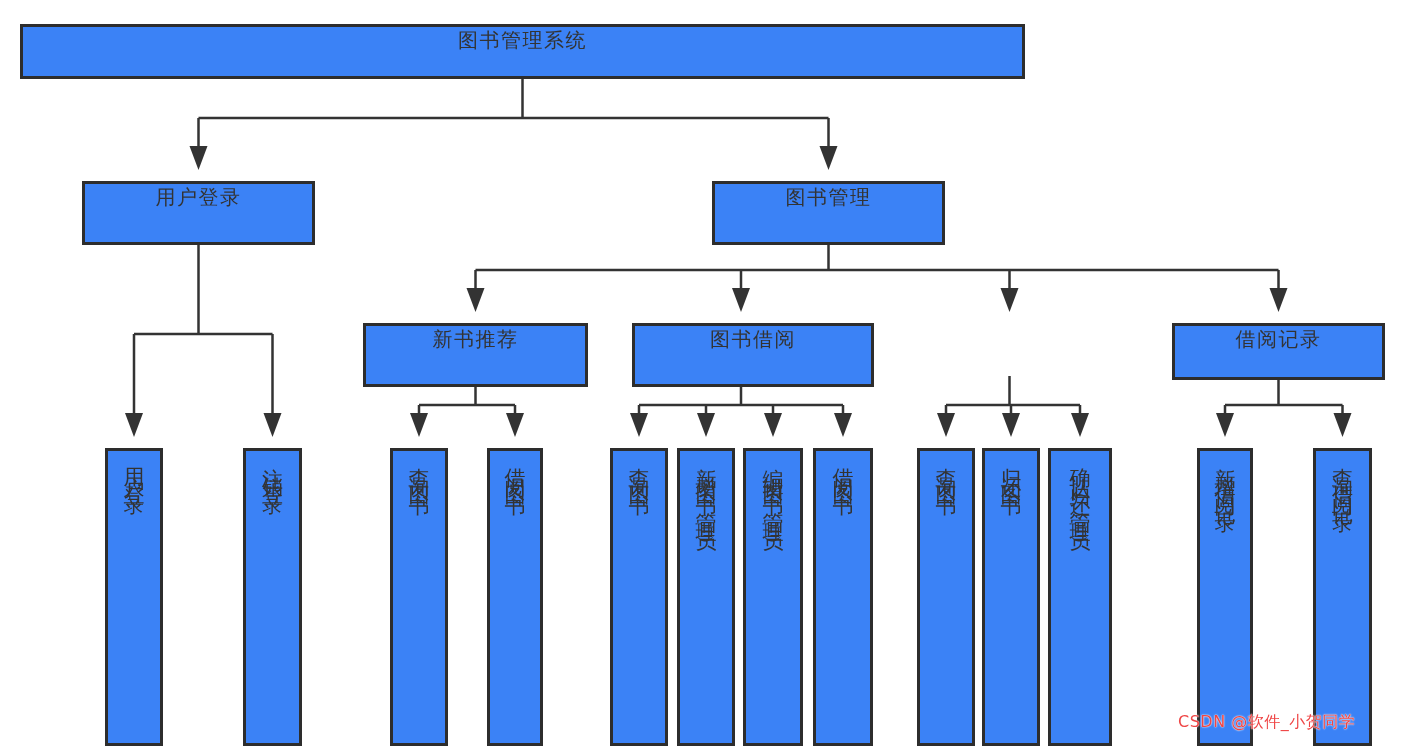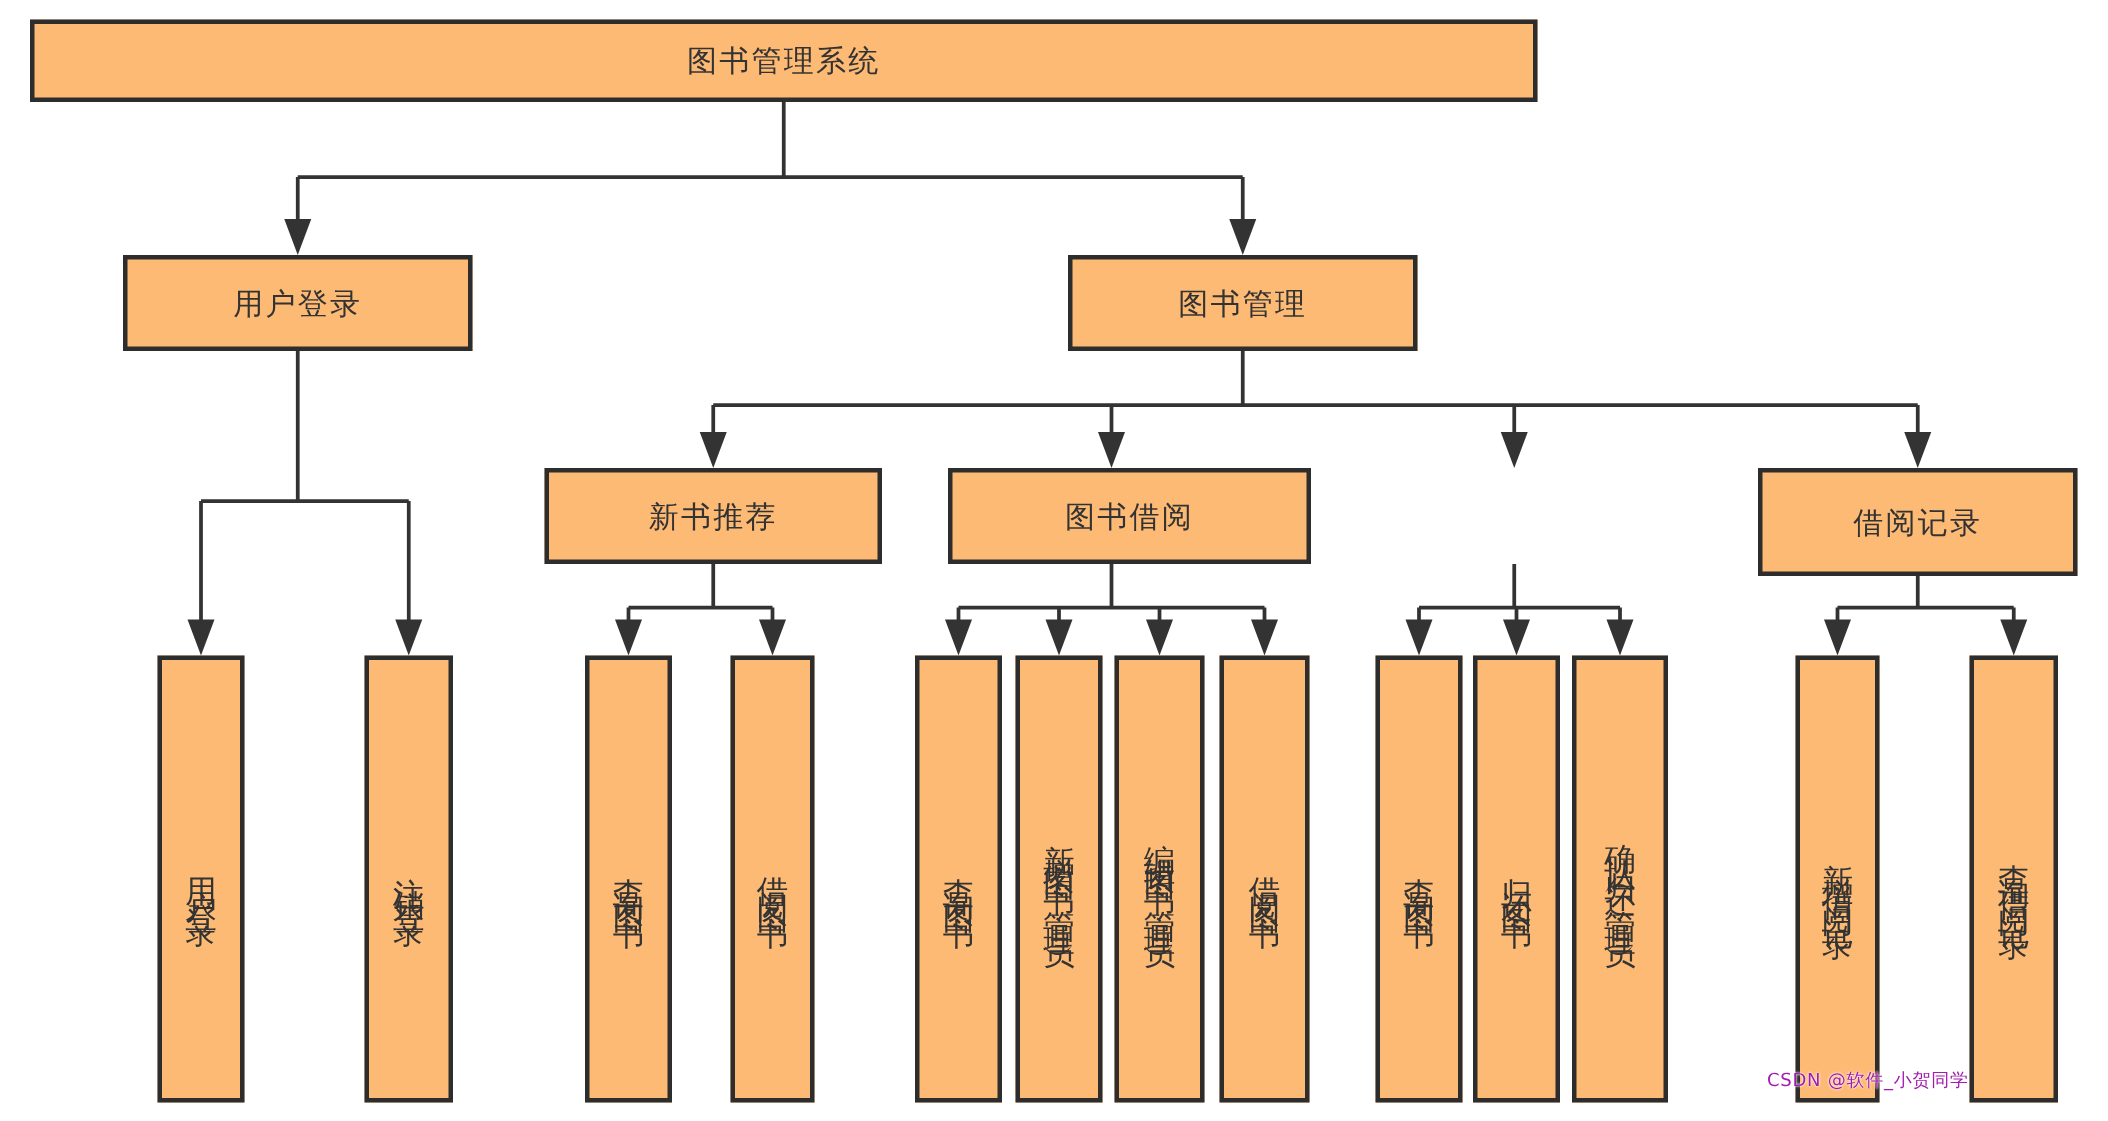--- a/index.html
+++ b/index.html
@@ -2,33 +2,33 @@
 <html><head>
 <meta charset="utf-8">
 <style>
   html,body{margin:0;padding:0;background:#ffffff;}
   .stage{
     position:relative;width:1405px;height:747px;background:#ffffff;
     font-family:"DejaVu Sans","Liberation Sans",sans-serif;overflow:hidden;
   }
   .box{
     position:absolute;box-sizing:border-box;
-    border:3px solid #2d2d2d;background:#fdba74;
-    display:flex;align-items:center;justify-content:center;
-    color:#333333;z-index:2;
+    border:3px solid #2d2d2d;background:#3b82f6;
+    display:flex;align-items:flex-start;justify-content:center;
+    color:#333333;z-index:2;margin-top:11px;
   }
   .h .label{font-size:20px;letter-spacing:1.5px;white-space:nowrap;}
   .v .label{
     writing-mode:vertical-rl;text-orientation:mixed;
     font-size:21px;letter-spacing:9px;line-height:1.05;white-space:nowrap;
   }
   .connectors{position:absolute;left:0;top:0;z-index:1;}
   .watermark{
     position:absolute;left:1178px;top:712px;z-index:6;
-    font-size:12px;color:#a21caf;white-space:nowrap;letter-spacing:0.5px;
+    font-size:16px;color:#ef4444;white-space:nowrap;letter-spacing:0.5px;
     text-shadow:0 0 2px #ffffff,0 0 1px #ffffff;
   }
 </style>
 </head>
 <body>
 
 <div class="stage">
 
   <svg class="connectors" width="1405" height="747" viewBox="0 0 1405 747">
     <g stroke="#333333" stroke-width="2.5" fill="none">
@@ -73,21 +73,21 @@
   <div class="box h" style="left:363px;top:312px;width:225px;height:64px">
     <span class="label">新书推荐</span>
   </div>
 
   <div class="box h" style="left:712px;top:170px;width:233px;height:64px">
     <span class="label">图书管理</span>
   </div>
   <div class="box h" style="left:632px;top:312px;width:242px;height:64px">
     <span class="label">图书借阅</span>
   </div>
-  <div class="box h" style="left:1172px;top:312px;width:213px;height:72px">
+  <div class="box h" style="left:1172px;top:312px;width:213px;height:57px">
     <span class="label">借阅记录</span>
   </div>
 
   <div class="box v" style="left:105px;top:437px;width:58px;height:298px">
     <span class="label">用户登录</span>
   </div>
   <div class="box v" style="left:243px;top:437px;width:59px;height:298px">
     <span class="label">注销登录</span>
   </div>
 

